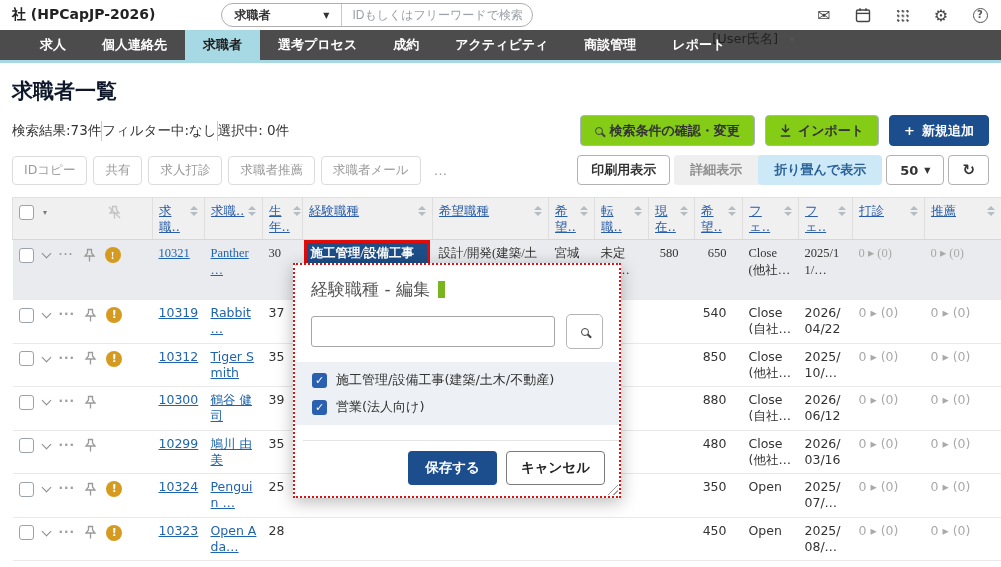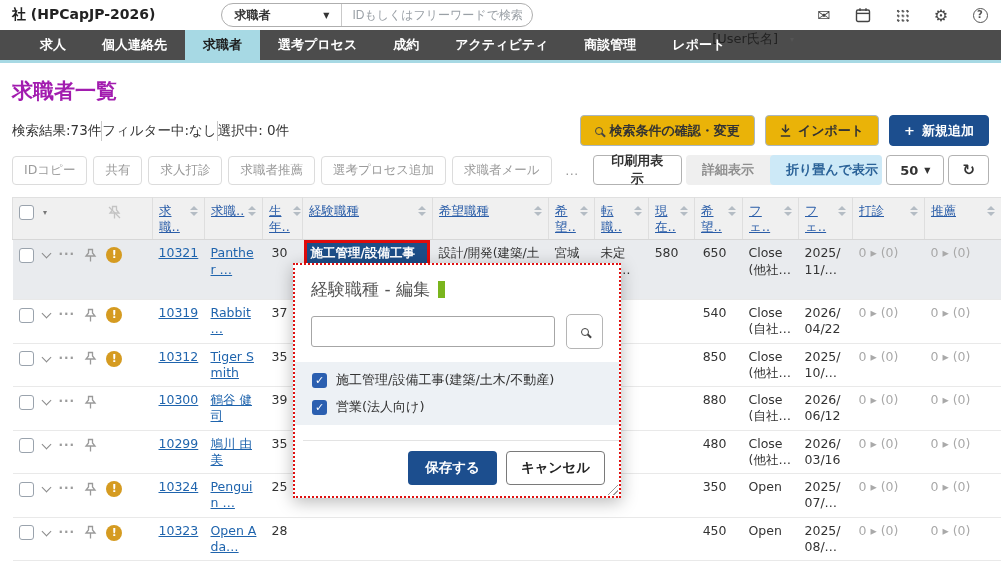--- a/index.html
+++ b/index.html
@@ -22,26 +22,26 @@
   .grid9{ width:13px; height:13px; background-image:radial-gradient(circle 1.4px at 2px 2px,#555 99%,transparent); background-size:4.7px 4.7px; }
   .helpc{ width:15px; height:15px; border:1.5px solid #555; border-radius:50%; font-size:10px; font-weight:bold; line-height:12px; text-align:center; color:#555; }
 
   
   .nav{ height:30px; background:#4c4c4c; display:flex; padding-left:22px; }
   .tab{ color:#fff; font-size:13px; font-weight:bold; padding:0 18px; line-height:30px; cursor:pointer; white-space:nowrap; }
   .tab.active{ background:#a7d9e4; color:#1e1e1e; }
   .navstrip{ height:3px; background:#a7d9e4; }
 
   
-  .pagetitle{ font-size:21px; font-weight:bold; color:#a21caf; padding:14px 12px 8px; }
+  .pagetitle{ font-size:21px; font-weight:bold; color:#0f172a; padding:14px 12px 8px; }
   .statusrow{ display:flex; align-items:center; padding:2px 12px 0; }
   .status{ display:flex; align-items:center; font-size:13.5px; color:#333; }
   .vdiv{ width:1px; height:20px; background:#c9c9c9; }
   .actions{ margin-left:auto; display:flex; gap:10px; }
-  .btn{ height:31px; border:1px solid #a9b6c2; background:#eab308; border-radius:4px; font-size:13px; font-weight:bold; color:#333; padding:0 14px; display:flex; align-items:center; gap:7px; cursor:pointer; font-family:inherit; }
+  .btn{ height:31px; border:1px solid #a9b6c2; background:#84cc16; border-radius:4px; font-size:13px; font-weight:bold; color:#333; padding:0 14px; display:flex; align-items:center; gap:7px; cursor:pointer; font-family:inherit; }
   .btn.primary{ background:#1c4e8e; border-color:#1c4e8e; color:#fff; }
   .mag{ width:8px; height:8px; border:1.6px solid #444; border-radius:50%; position:relative; display:inline-block; }
   .mag::after{ content:''; position:absolute; width:5px; height:1.6px; background:#444; transform:rotate(45deg); right:-4px; bottom:-2px; }
 
   
   .toolrow{ display:flex; align-items:center; padding:9px 12px 0; gap:6px; }
   .tbtn{ height:29px; border:1px solid #dcdcdc; background:#fff; border-radius:4px; font-size:12.5px; color:#9b9b9b; padding:0 11px; cursor:default; font-family:inherit; white-space:nowrap; }
   .morebtn{ border:none; background:none; color:#9b9b9b; font-size:14px; letter-spacing:1px; padding:0 7px; cursor:pointer; }
   .toolright{ margin-left:auto; display:flex; align-items:center; gap:4px; }
   .tbtn2{ height:30px; border:1px solid #b2b2b2; background:#fff; border-radius:4px; font-size:13px; font-weight:bold; color:#333; padding:0 13px; cursor:pointer; font-family:inherit; display:flex; align-items:center; gap:6px; }
@@ -54,31 +54,31 @@
   table{ border-collapse:collapse; table-layout:fixed; width:989px; margin:12px 0 0 12px; font-size:12.5px; }
   thead th{ background:#f0f0f0; border-top:1px solid #e0e0e0; border-bottom:1px solid #d7d7d7; border-right:1px solid #dedede; height:38px; padding:5px 6px; text-align:left; vertical-align:top; font-weight:normal; }
   thead th:first-child{ border-left:1px solid #e0e0e0; }
   th a{ color:#2a5da8; text-decoration:underline; font-size:12.5px; line-height:1.25; word-break:break-all; display:inline-block; }
   .hwrap{ display:flex; gap:3px; align-items:flex-start; }
   .sort{ display:inline-flex; flex-direction:column; gap:2px; margin-top:3px; margin-left:auto; cursor:pointer; }
   .sort i{ width:0; height:0; border-left:4px solid transparent; border-right:4px solid transparent; display:block; }
   .sort .u{ border-bottom:4px solid #b4bcc4; }
   .sort .dn{ border-top:4px solid #b4bcc4; }
   td{ padding:5px 6px; vertical-align:top; border-bottom:1px solid #e9e9e9; line-height:1.3; word-break:break-all; height:38px; }
-  tr.rowsel td{ background:#e9ebee; }
+  tr.rowsel td{ background:#e9ebee;font-family:Liberation Serif, serif; }
   td a{ color:#1f64ad; text-decoration:underline; }
   .selwrap{ display:flex; align-items:center; gap:9px; padding-top:2px; }
   .cb{ width:15px; height:15px; border:1.5px solid #9aa3ad; border-radius:3px; background:#fff; display:inline-block; cursor:pointer; flex:none; }
   .chev{ width:7px; height:7px; border-right:1.7px solid #8a8a8a; border-bottom:1.7px solid #8a8a8a; transform:rotate(45deg); display:inline-block; margin-top:-3px; cursor:pointer; flex:none; }
   .dots{ color:#9b9b9b; font-weight:bold; letter-spacing:1px; cursor:pointer; font-size:12px; flex:none; }
   .dots::before{ content:'···'; }
   .warn{ width:16px; height:16px; border-radius:50%; background:#d59b21; color:#fff; font-size:11px; font-weight:bold; line-height:16px; text-align:center; flex:none; }
   .warn::before{ content:'!'; }
   .num{ text-align:right; padding-right:16px; }
-  .agecell{ text-align:center; padding-right:12px; }
+  .agecell{ text-align:left; padding-right:12px; }
   .gray{ color:#a9a9a9; }
   .expv.hl{ background:#1d4e88; color:#fff; font-weight:bold; outline:3px solid #e00c0c; padding:2px 4px; margin:-2px 0 0 -2px; }
   .pin-ic{ flex:none; display:inline-flex; cursor:pointer; }
 
   
   .modal{ position:absolute; left:293px; top:263px; width:328px; height:235px; background:#fff; border:2px dotted #e01010; box-shadow:0 4px 16px rgba(0,0,0,.28); z-index:20; padding:13px 16px 0; }
   .mtitle{ font-size:17px; color:#555; display:flex; align-items:center; gap:8px; }
   .greenbar{ width:7px; height:17px; background:#7ab51d; display:inline-block; }
   .msearch{ display:flex; gap:11px; margin-top:13px; align-items:center; }
   .msearch input{ flex:1; height:31px; border:1px solid #a6a6a6; border-radius:3px; outline:0; padding:0 8px; font-size:13px; font-family:inherit; }
@@ -170,21 +170,20 @@
     </button>
   </div>
 </div>
 
 <div class="toolrow">
   <span id="bulk-actions" style="display:flex;gap:6px;">
       <button class="tbtn">IDコピー</button>
       <button class="tbtn">共有</button>
       <button class="tbtn">求人打診</button>
       <button class="tbtn">求職者推薦</button>
-      <button class="tbtn">選考プロセス追加</button>
       <button class="tbtn">求職者メール</button>
     </span>
   <button class="morebtn">…</button>
   <div class="toolright">
     <button class="tbtn2">印刷用表示</button>
     <div class="seg">
       <span class="sitem">詳細表示</span>
       <span class="sitem on">折り畳んで表示</span>
     </div>
     <button class="tbtn2">

